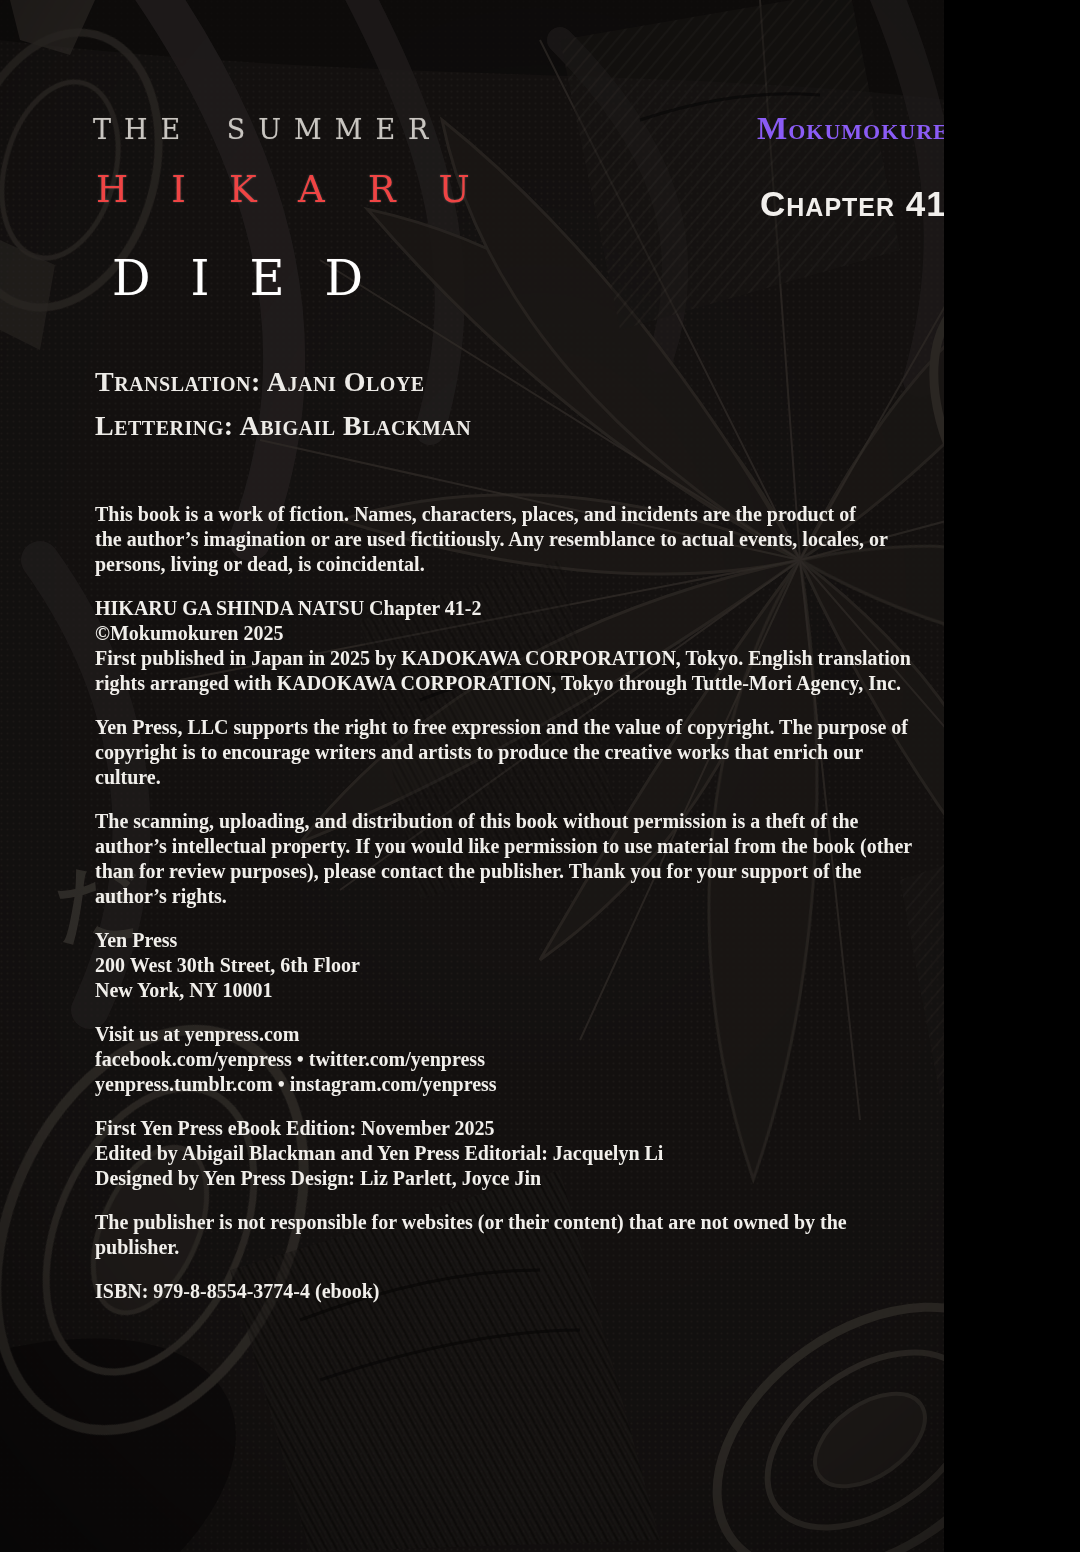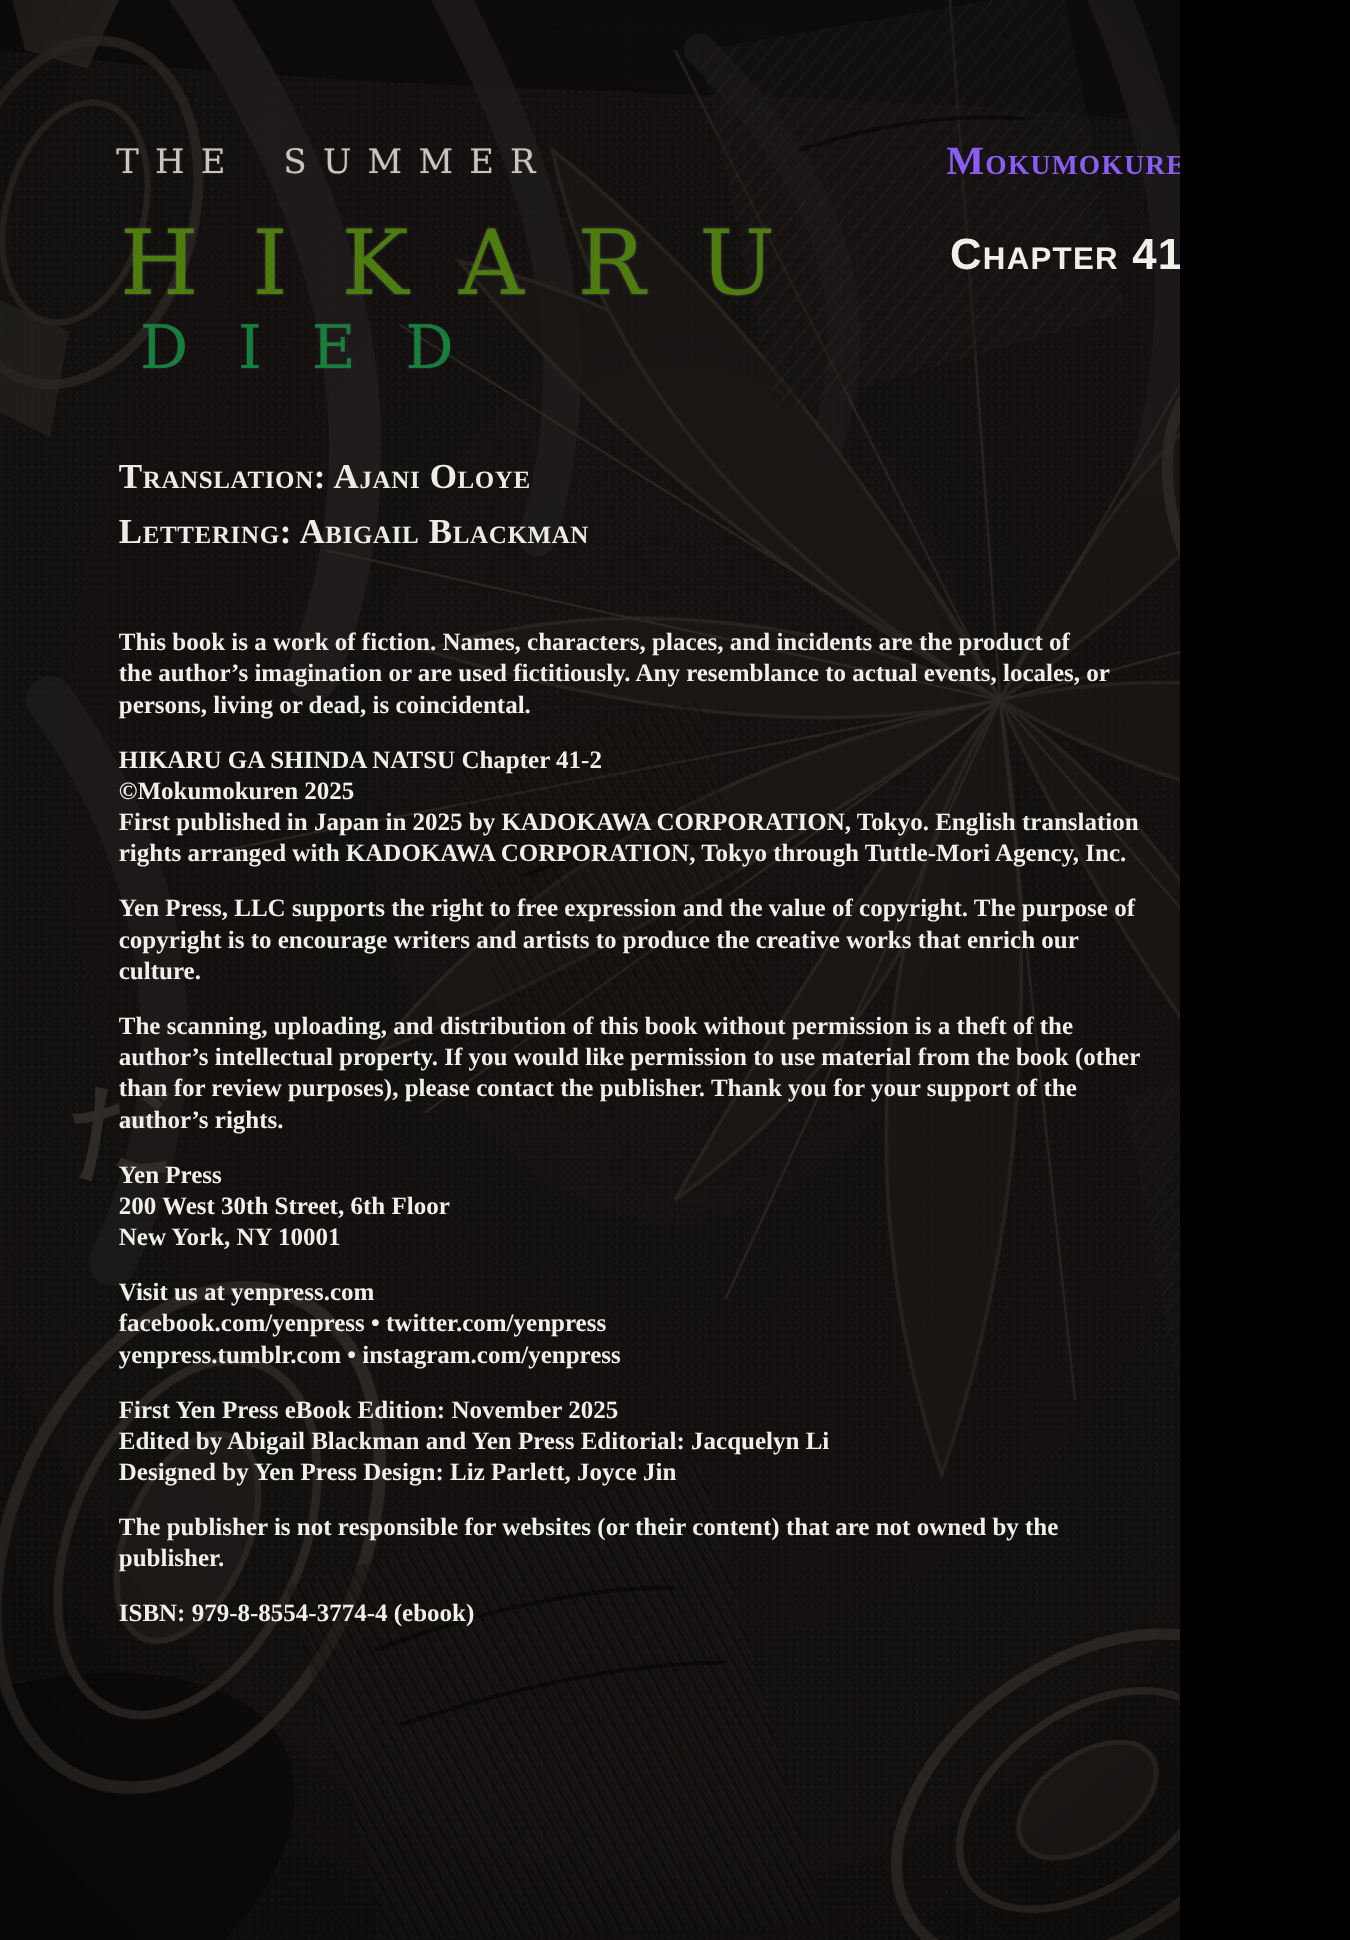--- a/index.html
+++ b/index.html
@@ -16,29 +16,29 @@
   .title-line1{
     position:absolute;left:93px;top:114px;
     font-family:"DejaVu Serif",serif;
     font-size:27px;letter-spacing:13px;word-spacing:12px;
     color:#c9c6c1;white-space:nowrap;
     text-shadow:0 0 1px rgba(230,226,220,.35);
   }
   .title-line2{
     position:absolute;left:96px;top:168px;
     font-family:"DejaVu Serif",serif;
-    font-size:72px;letter-spacing:43px;
-    color:#4d7c0f;white-space:nowrap;
+    font-size:37px;letter-spacing:43px;
+    color:#ef4444;white-space:nowrap;
     text-shadow:0 0 2px rgba(240,238,232,.3);
   }
   .title-line3{
     position:absolute;left:112px;top:250px;
     font-family:"DejaVu Serif",serif;
     font-size:48px;letter-spacing:40px;
-    color:#15803d;white-space:nowrap;
+    color:#ffffff;white-space:nowrap;
     text-shadow:0 0 1px rgba(230,226,220,.3);
   }
 
   
   .author-name{
     position:absolute;left:757px;top:110px;
     font-family:Liberation Serif, serif;font-weight:700;
     font-variant:small-caps;
     font-size:32px;letter-spacing:1px;
     color:#8b5cf6;white-space:nowrap;

